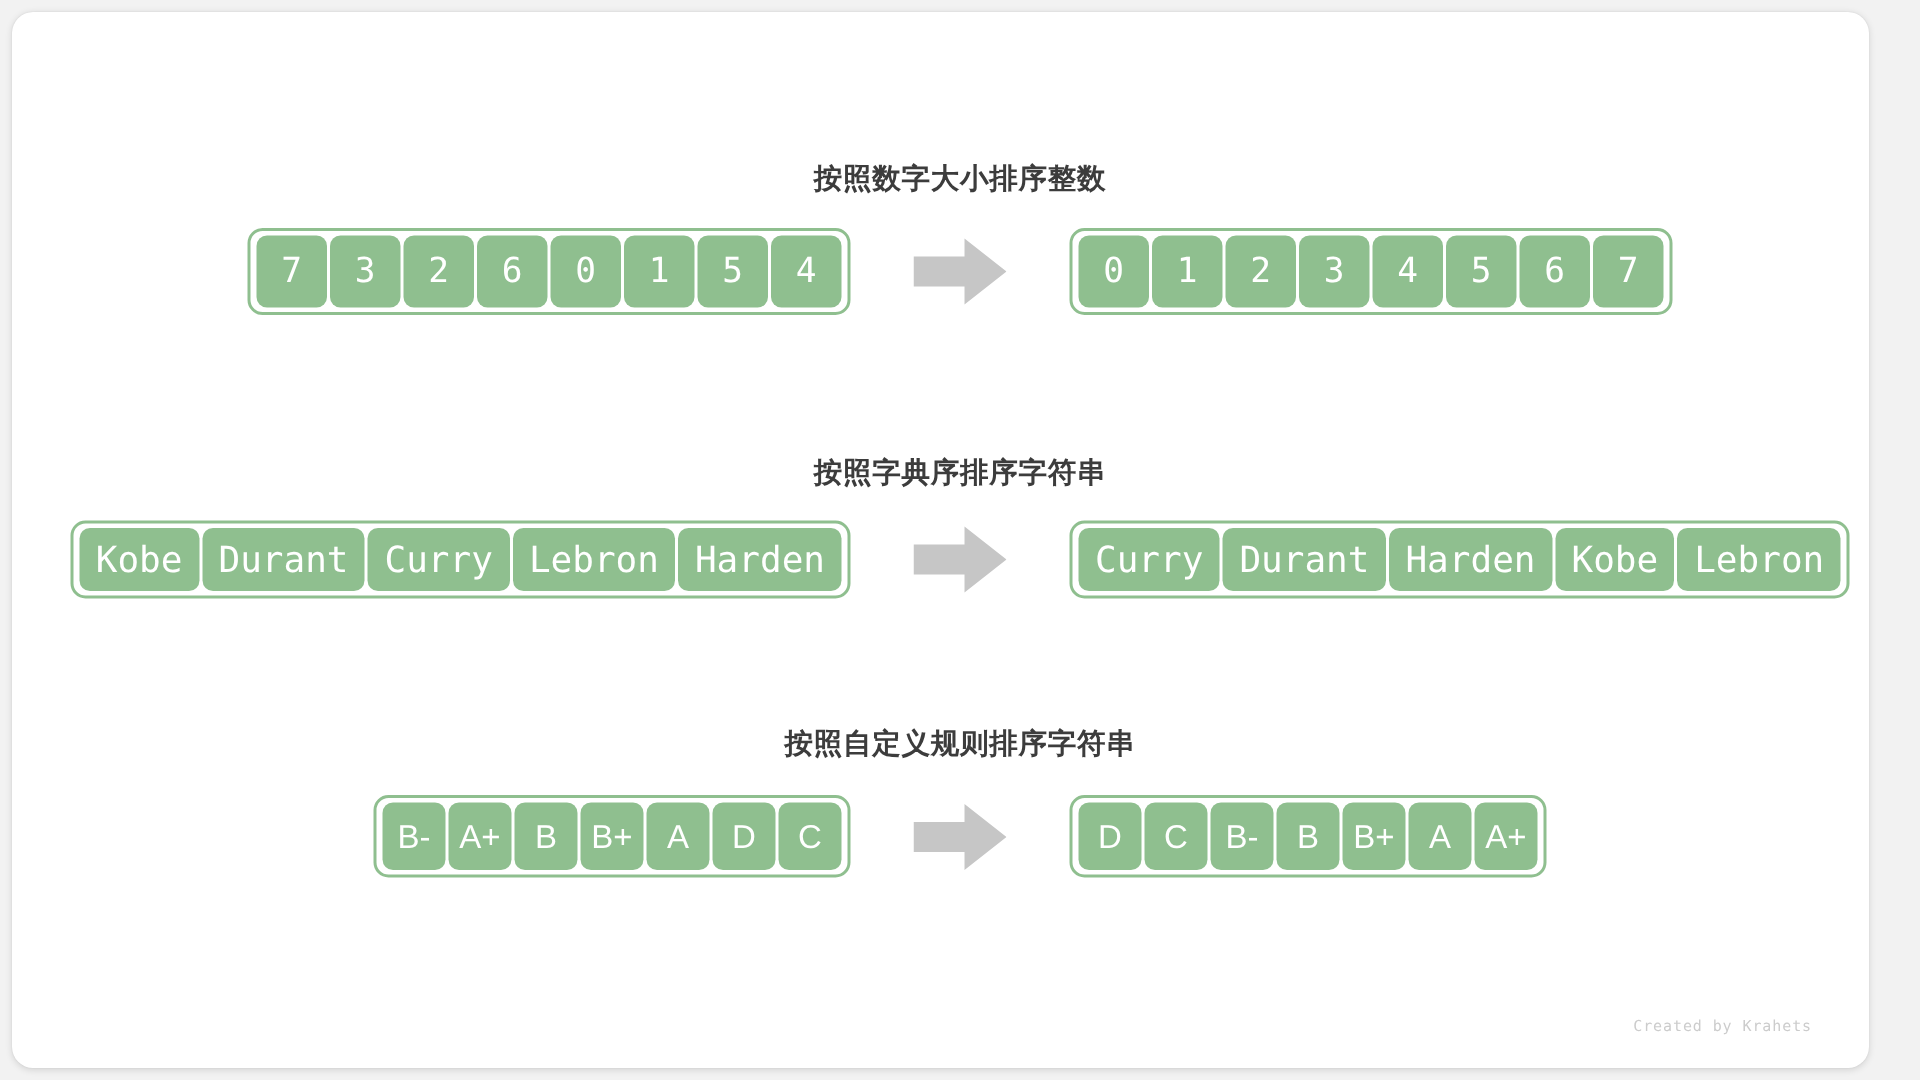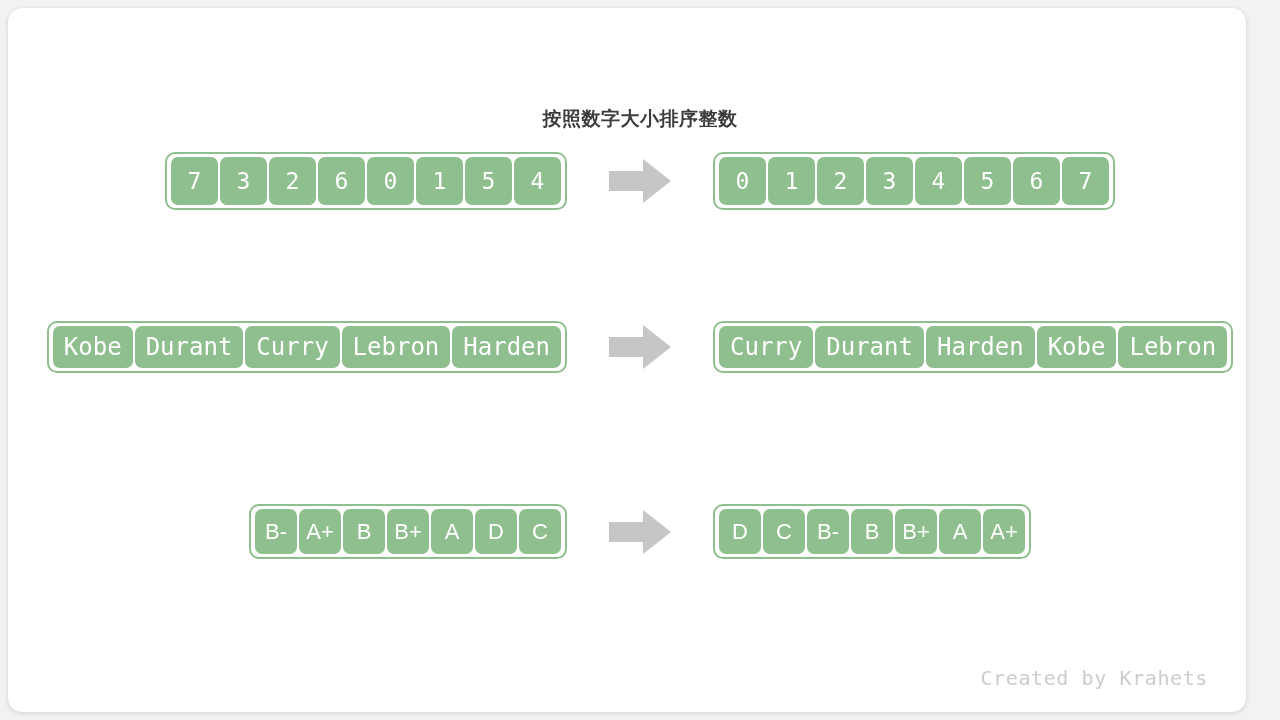--- a/index.html
+++ b/index.html
@@ -107,21 +107,21 @@
     display: block;
   }
   .arrow-gap-left  { width: 42px; flex: 0 0 auto; }
   .arrow-gap-right { width: 42px; flex: 0 0 auto; }
 
   .footer {
     position: absolute;
     right: 38px;
     bottom: 22px;
     font-family: "DejaVu Sans Mono", "Liberation Mono", monospace;
-    font-size: 20px;
+    font-size: 10px;
     color: #cccccc;
     letter-spacing: 0.6px;
     white-space: nowrap;
   }
 </style>
 </head>
 <body>
 
 <div id="card">
 
@@ -150,20 +150,21 @@
           <div class="cell">3</div>
           <div class="cell">4</div>
           <div class="cell">5</div>
           <div class="cell">6</div>
           <div class="cell">7</div>
         </div>
     </div>
   </div>
 
   <div class="section" style="top:294px;">
+    <div class="section-title">按照字典序排序字符串</div>
     <div class="row mono r2" style="margin-top:19px;">
       <div class="array" id="s2-in">
           <div class="cell">Kobe</div>
           <div class="cell">Durant</div>
           <div class="cell">Curry</div>
           <div class="cell">Lebron</div>
           <div class="cell">Harden</div>
         </div>
       <div class="arrow-gap-left"></div>
       <svg class="arrow" viewBox="0 0 62 46">
@@ -174,20 +175,21 @@
           <div class="cell">Curry</div>
           <div class="cell">Durant</div>
           <div class="cell">Harden</div>
           <div class="cell">Kobe</div>
           <div class="cell">Lebron</div>
         </div>
     </div>
   </div>
 
   <div class="section" style="top:475px;">
+    <div class="section-title">按照自定义规则排序字符串</div>
     <div class="row sans r3" style="margin-top:21px;">
       <div class="array" id="s3-in">
           <div class="cell">B-</div>
           <div class="cell">A+</div>
           <div class="cell">B</div>
           <div class="cell">B+</div>
           <div class="cell">A</div>
           <div class="cell">D</div>
           <div class="cell">C</div>
         </div>

